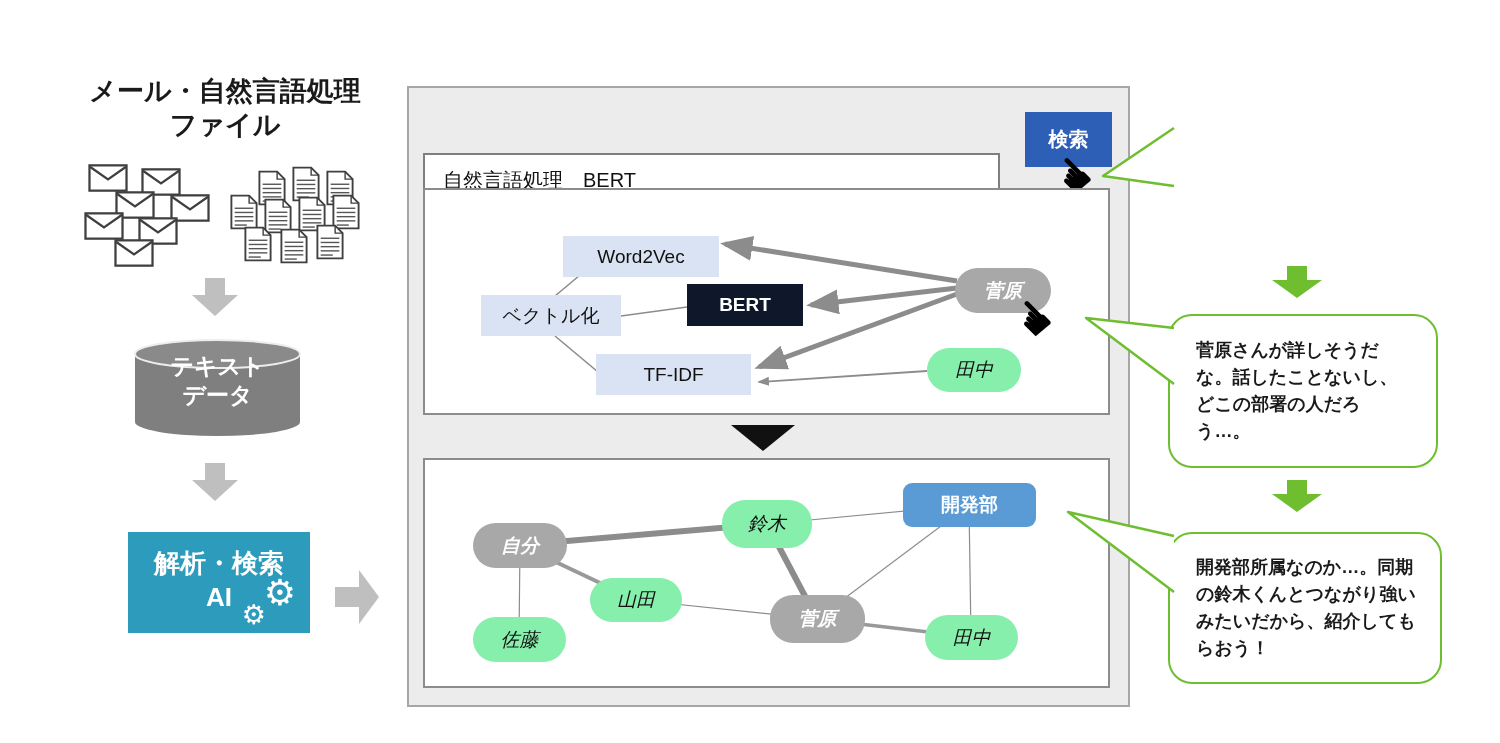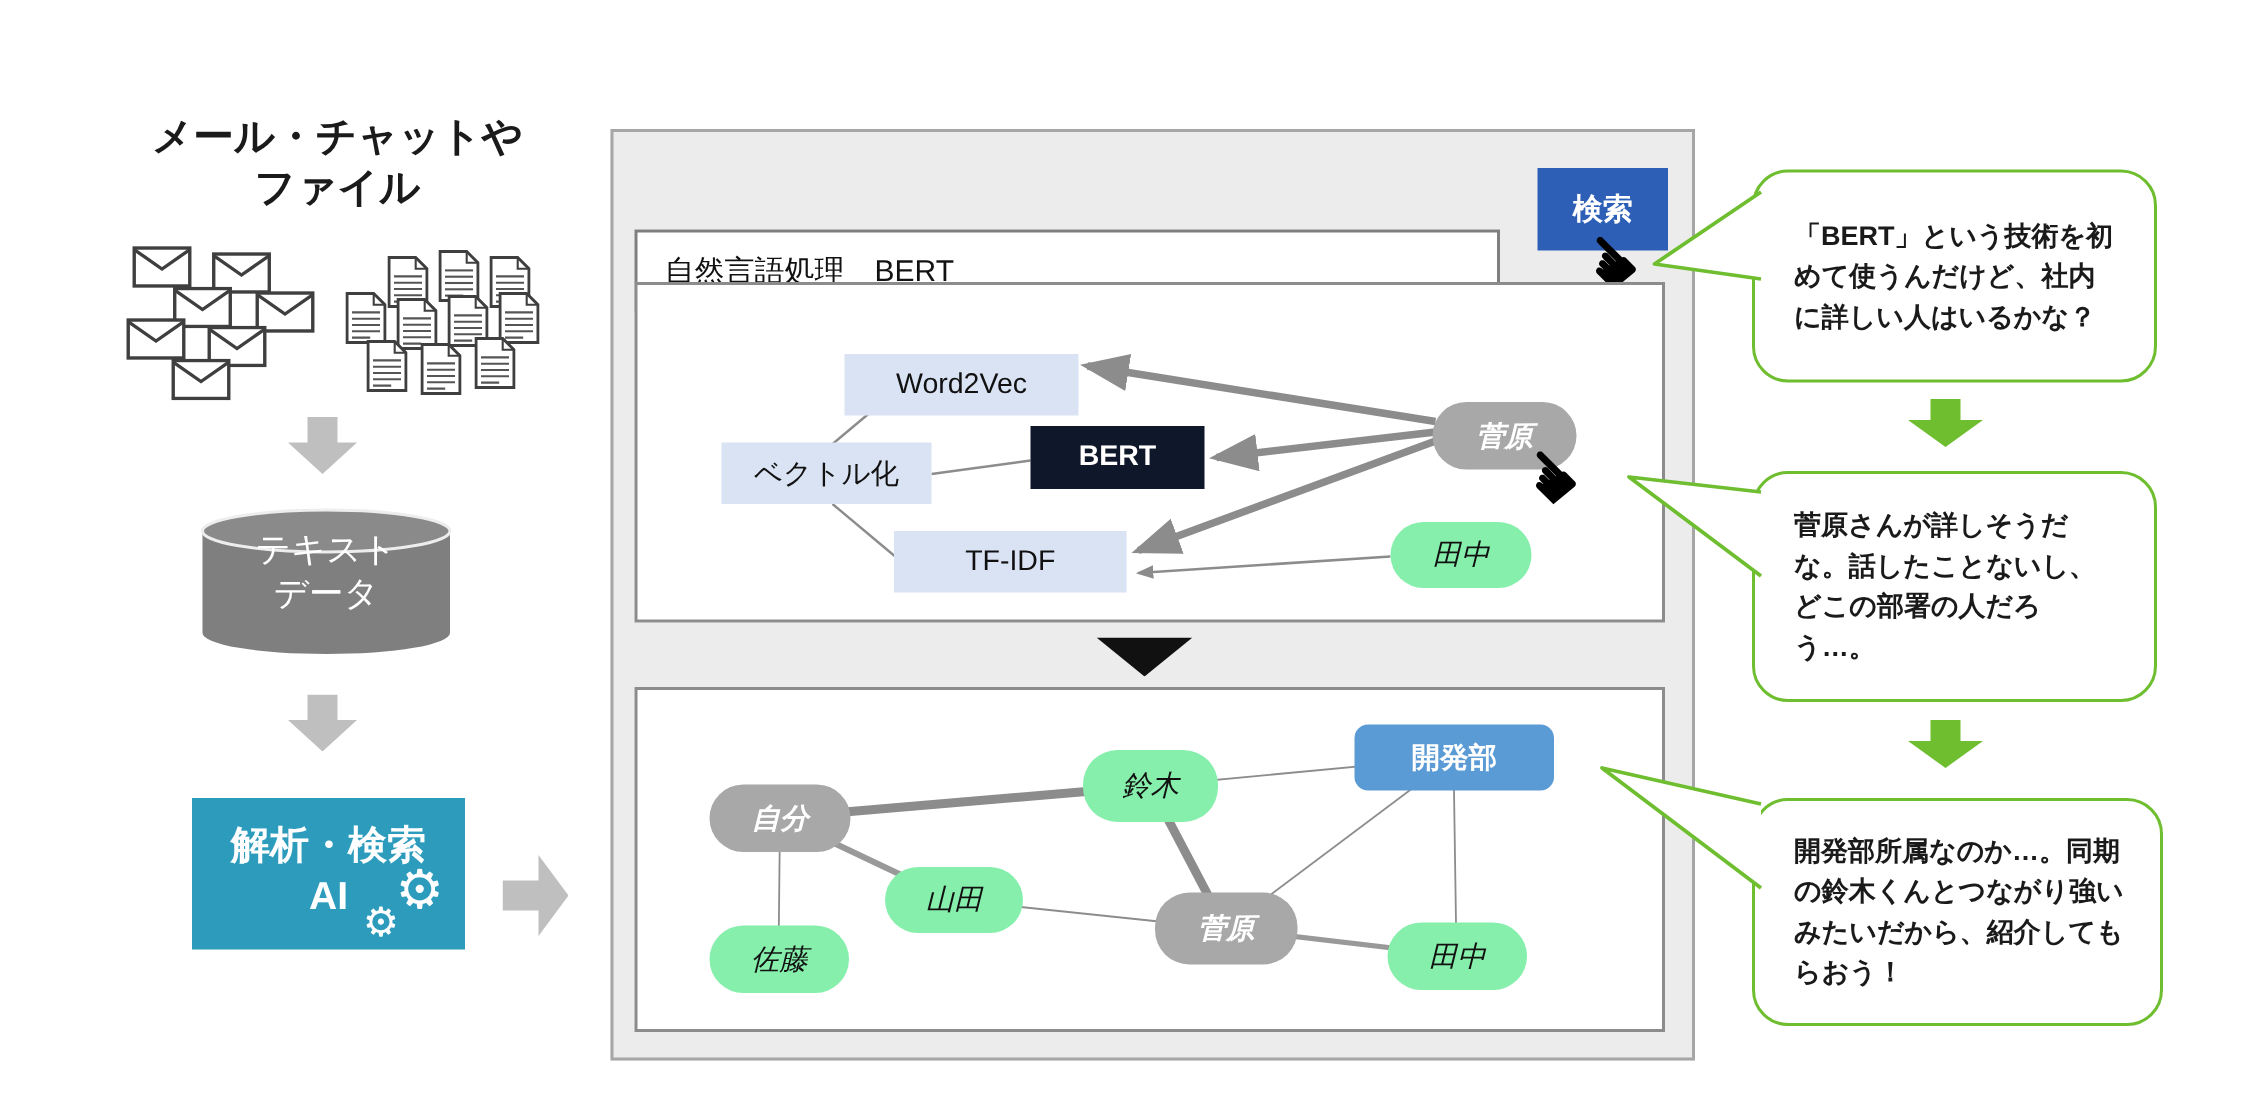--- a/index.html
+++ b/index.html
@@ -3,21 +3,21 @@
 <meta charset="utf-8">
 <style>
   html,body{margin:0;padding:0;background:#fff;}
   #stage{position:relative;width:1500px;height:743px;background:#fff;overflow:hidden;
          font-family:"Liberation Sans","DejaVu Sans",sans-serif;color:#1a1a1a;}
   .abs{position:absolute;}
 
   
   .title{left:60px;top:74px;width:330px;text-align:center;font-size:27px;font-weight:bold;line-height:34px;color:#1a1a1a;}
   .cylinder{left:132px;top:338px;width:171px;height:100px;}
-  .cyl-label{left:132px;top:352px;width:171px;text-align:center;color:#fff;font-weight:normal;font-size:23px;line-height:29px;}
+  .cyl-label{left:132px;top:352px;width:171px;text-align:center;color:#fff;font-weight:bold;font-size:23px;line-height:29px;}
   .ai-box{left:128px;top:532px;width:182px;height:101px;background:#2d9cbc;}
   .ai-label{left:128px;top:546px;width:182px;text-align:center;color:#fff;font-weight:bold;font-size:26px;line-height:34px;}
   .gear-big{right:14px;bottom:22px;font-size:36px;color:#fff;line-height:1;}
   .gear-small{right:44px;bottom:4px;font-size:27px;color:#fff;line-height:1;}
   .gears-wrap{left:128px;top:532px;width:182px;height:101px;pointer-events:none;}
 
   
   .main-panel{left:407px;top:86px;width:723px;height:621px;background:#ececec;border:2px solid #a6a6a6;box-sizing:border-box;}
   .search-box{left:423px;top:113px;width:577px;height:55px;background:#fff;border:2px solid #7f7f7f;box-sizing:border-box;
               display:flex;align-items:center;padding-left:18px;font-size:20px;color:#111;margin-top:40px;}
@@ -40,21 +40,21 @@
           display:flex;align-items:center;padding:10px 24px 10px 26px;}
   .bubble p{margin:0;font-size:18px;font-weight:600;line-height:1.5;color:#1a1a1a;}
   .cursor{color:#000;transform:rotate(45deg);line-height:1;}
 </style>
 </head>
 <body>
 
 <div id="stage">
 
   <div class="abs title">
-    <div>メール・チャットや</div>
+    <div>メール・自然言語処理</div>
     <div>ファイル</div>
   </div>
 
   <svg class="abs" style="left:78px;top:160px" width="152" height="112">
     <defs>
       <symbol id="env" viewBox="0 0 44 31">
         <rect x="1.5" y="1.5" width="41" height="28" fill="#fff" stroke="#3f3f3f" stroke-width="2.5"></rect>
         <path d="M2,3 L22,17 L42,3" fill="none" stroke="#3f3f3f" stroke-width="2.5"></path>
       </symbol>
     </defs>
@@ -172,23 +172,20 @@
     <line x1="546" y1="47" x2="548" y2="179" stroke="#8c8c8c" stroke-width="1.2"></line>
   </svg>
   <div class="node pill pill-gray" style="left:473px;top:523px;width:94px;height:45px">自分</div>
   <div class="node pill pill-light" style="left:722px;top:500px;width:90px;height:48px">鈴木</div>
   <div class="node dept" style="left:903px;top:483px;width:133px;height:44px">開発部</div>
   <div class="node pill pill-light" style="left:590px;top:578px;width:92px;height:44px">山田</div>
   <div class="node pill pill-gray" style="left:770px;top:595px;width:95px;height:48px">菅原</div>
   <div class="node pill pill-light" style="left:473px;top:617px;width:93px;height:45px">佐藤</div>
   <div class="node pill pill-light" style="left:925px;top:615px;width:93px;height:45px">田中</div>
 
-  <div class="abs bubble" style="left:1168px;top:113px;width:270px;height:142px">
-    <p>「BERT」という技術を初めて使うんだけど、社内に詳しい人はいるかな？</p>
-  </div>
   <svg class="abs" style="left:1272px;top:266px" width="50" height="32" viewBox="0 0 50 32">
     <polygon points="15,0 35,0 35,14 50,14 25,32 0,14 15,14" fill="#6ebe30"></polygon>
   </svg>
   <div class="abs bubble" style="left:1168px;top:314px;width:270px;height:154px">
     <p>菅原さんが詳しそうだな。話したことないし、どこの部署の人だろう…。</p>
   </div>
   <svg class="abs" style="left:1272px;top:480px" width="50" height="32" viewBox="0 0 50 32">
     <polygon points="15,0 35,0 35,14 50,14 25,32 0,14 15,14" fill="#6ebe30"></polygon>
   </svg>
   <div class="abs bubble" style="left:1168px;top:532px;width:274px;height:152px">

